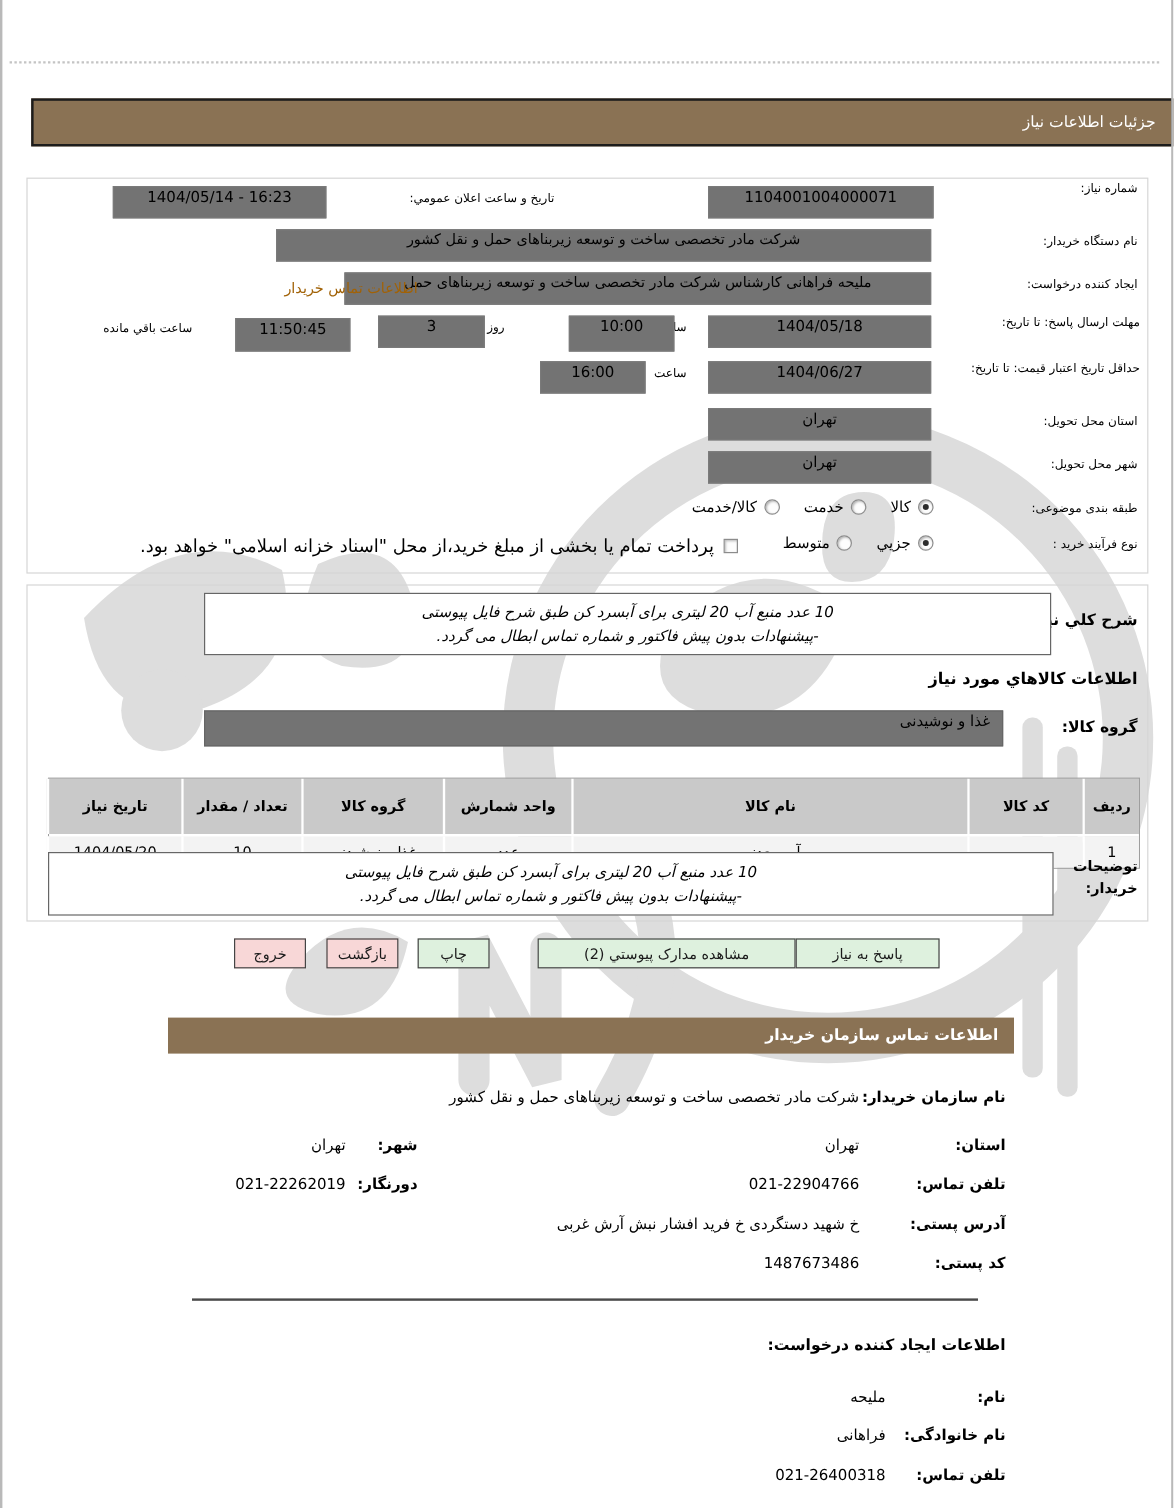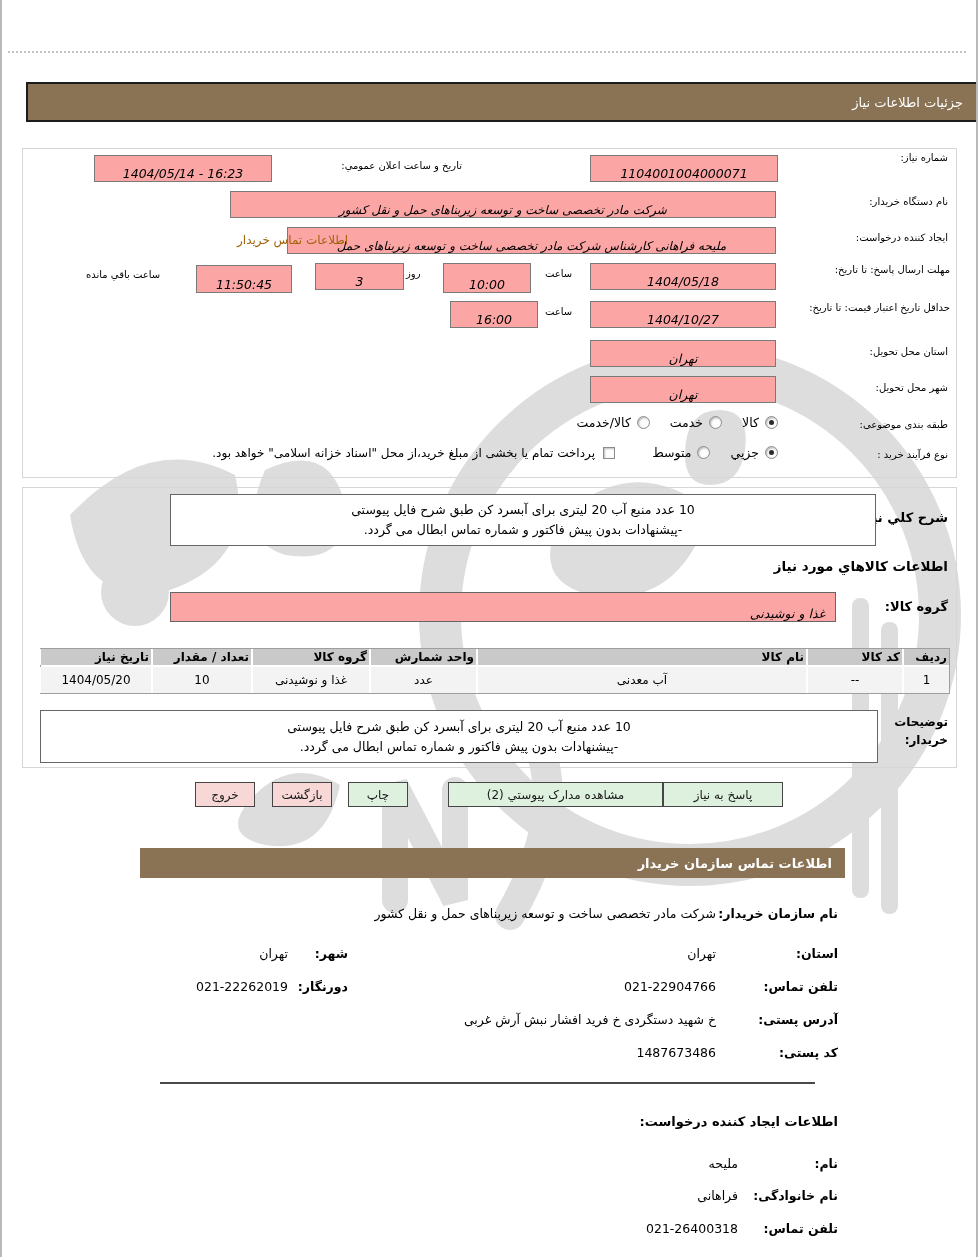--- a/index.html
+++ b/index.html
@@ -10,37 +10,37 @@
   .dotline { position:absolute; left:8px; top:51px; width:958px; border-top:2px dotted #c4c4c4; z-index:1; }
   .bar { position:absolute; display:flex; align-items:center; color:#fff; font-size:13px; padding-right:13px; z-index:2; }
   .bar1 { left:12px; top:82px; width:952px; height:40px; background:#8a7254; border:2px solid #1c1c1c;margin-left:14px; }
   .bar2 { left:140px; top:848px; width:705px; height:30px; background:#8a7254; font-weight:bold; }
   .panel { position:absolute; border:1px solid #d6d6d6; background:transparent; z-index:1; }
   .p1 { left:22px; top:148px; width:935px; height:330px; }
   .p2 { left:22px; top:487px; width:935px; height:281px; }
   .lab, .blab { position:absolute; font-size:10px; color:#000; z-index:2; white-space:nowrap; text-align:right; }
   .blab { font-weight:bold; }
   .wrap { white-space:normal; line-height:17px; }
-  .inp { position:absolute; border:1px solid #7a7a7a; background:#fca5a5; display:flex; align-items:flex-end; font-size:12.5px; color:#000; z-index:2; overflow:hidden; white-space:nowrap;font-style:italic; }
+  .inp { position:absolute; border:1px solid #7a7a7a; background:#737373; display:flex; align-items:flex-start; font-size:12.5px; color:#000; z-index:2; overflow:hidden; white-space:nowrap; }
   .center { justify-content:center; }
   .rightpad { justify-content:flex-start; padding-right:10px; }
-  .box { position:absolute; border:1px solid #666; background:#fff; display:flex; flex-direction:column; align-items:center; justify-content:center; font-size:12.5px; line-height:20px; z-index:2; overflow:hidden; }
+  .box { position:absolute; border:1px solid #666; background:#fff; display:flex; flex-direction:column; align-items:center; justify-content:center; font-size:12.5px; line-height:20px; z-index:2; overflow:hidden;font-style:italic; }
   .ltr { direction:ltr; unicode-bidi:embed; }
   .link { position:absolute; color:#a16207; font-size:12px; z-index:3; white-space:nowrap; cursor:pointer; }
   .under { z-index:1; }
   .optgroup { position:absolute; display:flex; direction:rtl; gap:20px; align-items:center; z-index:2; }
   .opt { display:flex; align-items:center; gap:6px; }
   .olab { font-size:12.5px; white-space:nowrap; }
   .radio { width:13px; height:13px; border-radius:50%; border:1px solid #8c8c8c; background:#fdfdfd; box-shadow:inset 1px 1px 2px rgba(0,0,0,.3); flex:0 0 auto; }
   .radio.on { position:relative; }
   .radio.on::after { content:""; position:absolute; left:3px; top:3px; width:5px; height:5px; border-radius:50%; background:#2b2b2b; }
   .checkbox { width:12px; height:12px; border:1px solid #8c8c8c; background:#fdfdfd; box-shadow:inset 1px 1px 2px rgba(0,0,0,.25); flex:0 0 auto; }
   .table { position:absolute; left:40px; top:648px; width:910px; border:1px solid #9e9e9e; z-index:2; direction:rtl; }
   .thead, .trow { display:grid; grid-template-columns:47px 96px 330px 107px 118px 100px 112px; }
-  .th { background:#c9c9c9; font-weight:bold; font-size:12px; text-align:right; padding:1px 2px; border-left:2px solid #fff; }
+  .th { background:#c9c9c9; font-weight:bold; font-size:12px; text-align:center; padding:16px 2px; border-left:2px solid #fff; }
   .trow { border-top:2px solid #fff; }
   .td { background:#f3f3f3; font-size:12px; text-align:center; padding:6px 2px; border-left:2px solid #fff; }
   .btn { position:absolute; height:25px; display:flex; align-items:center; justify-content:center; font-size:12px; color:#1a1a1a; border:1px solid #454545; z-index:2; cursor:pointer; white-space:nowrap; }
   .green { background:#def1de; }
   .pink  { background:#f8d7d7; }
   .crow { position:absolute; right:140px; width:705px; display:flex; direction:rtl; align-items:flex-start; z-index:2; font-size:12.5px; }
   .clabel { font-weight:bold; white-space:nowrap; }
   .w122 { width:122px;text-align:right; } .w368 { width:368px; } .w60 { width:60px; } .w100 { width:100px; }
   .cvalue { text-align:right; }
   .divider { position:absolute; left:160px; top:1082px; width:655px; border-top:2px solid #4a4a4a; z-index:2; }
@@ -94,35 +94,35 @@
   <div class="inp center" style="left:287px;top:227px;width:489px;height:27px;font-size:12px">
     <span>ملیحه فراهانی کارشناس شرکت مادر تخصصی ساخت و توسعه زیربناهای حمل</span>
   </div>
   <span class="link" style="left:237px;top:233px">اطلاعات تماس خریدار</span>
 
   <span class="lab wrap" style="right:28px;top:261px;width:140px">مهلت ارسال پاسخ: تا تاریخ:</span>
   <div class="inp center" style="left:590px;top:263px;width:186px;height:27px">
     <span class="ltr">1404/05/18</span>
   </div>
   <span class="lab" style="left:545px;top:268px">ساعت</span>
-  <div class="inp center" style="left:443px;top:263px;width:88px;height:30px">
+  <div class="inp center" style="left:474px;top:263px;width:88px;height:30px">
     <span class="ltr">10:00</span>
   </div>
   <span class="lab under" style="left:398px;top:268px">روز و</span>
   <div class="inp center" style="left:315px;top:263px;width:89px;height:27px">
     <span class="ltr">3</span>
   </div>
   <div class="inp center" style="left:196px;top:265px;width:96px;height:28px">
     <span class="ltr">11:50:45</span>
   </div>
   <span class="lab under" style="left:86px;top:269px">ساعت باقي مانده</span>
 
   <span class="lab wrap" style="right:28px;top:299px;width:155px">حداقل تاریخ اعتبار قیمت: تا تاریخ:</span>
   <div class="inp center" style="left:590px;top:301px;width:186px;height:27px">
-    <span class="ltr">1404/10/27</span>
+    <span class="ltr">1404/06/27</span>
   </div>
   <span class="lab" style="left:545px;top:306px">ساعت</span>
   <div class="inp center" style="left:450px;top:301px;width:88px;height:27px">
     <span class="ltr">16:00</span>
   </div>
 
   <span class="lab" style="right:30px;top:346px">استان محل تحویل:</span>
   <div class="inp center" style="left:590px;top:340px;width:186px;height:27px">
     <span>تهران</span>
   </div>
@@ -153,21 +153,21 @@
       <span class="radio on"></span>
       <span class="olab">جزیي</span>
     </label>
     <label class="opt">
       <span class="radio"></span>
       <span class="olab">متوسط</span>
     </label>
   </div>
   <div class="optgroup" style="right:363px;top:446px;gap:8px">
     <span class="checkbox"></span>
-    <span class="olab" style="font-size:12px">پرداخت تمام یا بخشی از مبلغ خرید،از محل "اسناد خزانه اسلامی" خواهد بود.</span>
+    <span class="olab" style="font-size:15px">پرداخت تمام یا بخشی از مبلغ خرید،از محل "اسناد خزانه اسلامی" خواهد بود.</span>
   </div>
 
   <div class="panel p2"></div>
 
   <span class="blab" style="right:30px;top:510px;font-size:13px">شرح کلي نیاز:</span>
   <div class="box" style="left:170px;top:494px;width:706px;height:52px">
     <span>10 عدد منبع آب 20 لیتری برای آبسرد کن طبق شرح فایل پیوستی</span>
     <span>-پیشنهادات بدون پیش فاکتور و شماره تماس ابطال می گردد.</span>
   </div>
 

